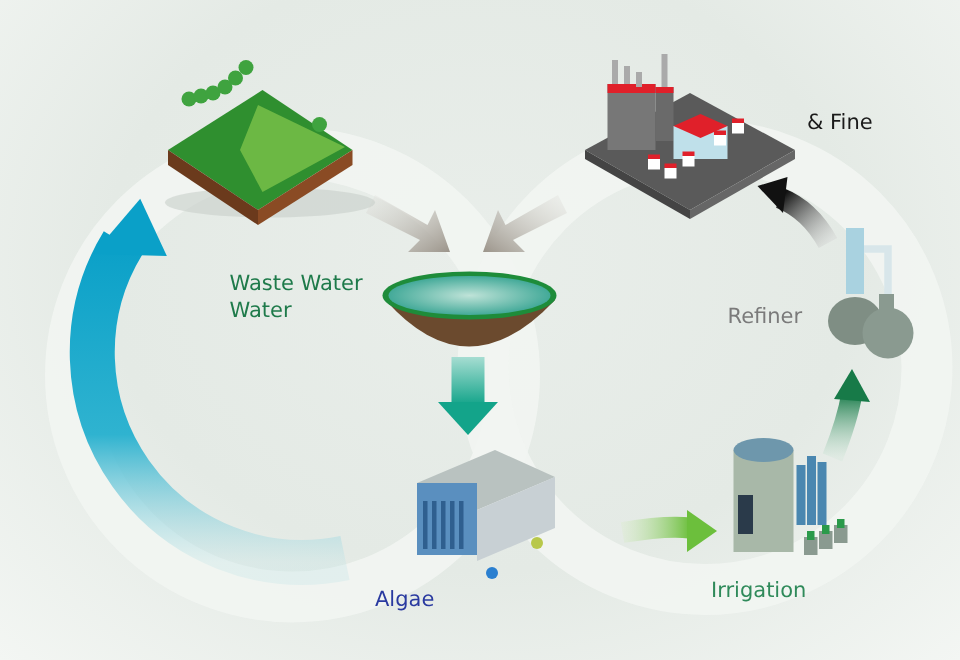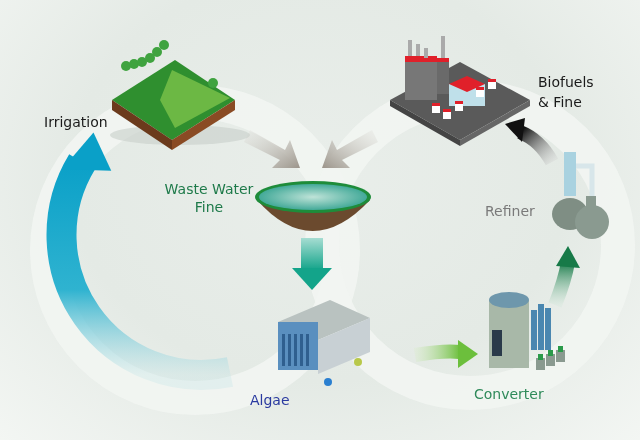--- a/index.html
+++ b/index.html
@@ -1,21 +1,21 @@
 <!DOCTYPE html>
 <html><head>
 <meta charset="utf-8">
 <style>
   html, body { margin: 0; padding: 0; }
   body { width: 640px; height: 440px; overflow: hidden; background: #eef2ee; font-family: "DejaVu Sans", "Liberation Sans", sans-serif; }
   #stage { position: relative; width: 640px; height: 440px; background: radial-gradient(ellipse at 50% 40%, #e9eeea 0%, #e4eae5 55%, #f3f6f3 100%); }
   svg.bg { position: absolute; left: 0; top: 0; }
   .label { position: absolute; font-size: 14px; line-height: 18px; white-space: nowrap; }
   .lbl-irrigation { left: 44px; top: 113px; color: #1a1a1a; }
-  .lbl-waste { left: 153px; top: 180px; color: #1e7a4a; text-align: center; width: 112px; }
+  .lbl-waste { left: 153px; top: 180px; color: #1e7a4a; text-align: left; width: 112px; }
   .lbl-biofuels { left: 538px; top: 72px; color: #1a1a1a; line-height: 20px; }
   .lbl-refiner { left: 485px; top: 202px; color: #7a7a7a; }
   .lbl-algae { left: 250px; top: 390px; color: #2a3aa0; line-height: 20px; }
   .lbl-converter { left: 474px; top: 385px; color: #2f8a5a; }
 </style>
 </head>
 <body>
 
 <div id="stage">
   <svg class="bg" width="640" height="440" viewBox="0 0 640 440">
@@ -185,38 +185,34 @@
         <rect x="556" y="350" width="9" height="12"></rect>
       </g>
       <g fill="#2a9a4a">
         <rect x="538" y="354" width="5" height="6"></rect>
           <rect x="548" y="350" width="5" height="6"></rect>
         <rect x="558" y="346" width="5" height="6"></rect>
       </g>
     </g>
   </svg>
 
-  <div class="label lbl-irrigation">
-    <span>Irrigation</span>
-  </div>
 
   <div class="label lbl-waste">
     <div>Waste Water</div>
-    <div>Fine</div>
+    <div>Water</div>
   </div>
 
   <div class="label lbl-biofuels">
-    <div>Biofuels</div>
     <div>&amp; Fine</div>
   </div>
 
   <div class="label lbl-refiner">
     <span>Refiner</span>
   </div>
 
   <div class="label lbl-algae">
     <div>Algae</div>
   </div>
 
   <div class="label lbl-converter">
-    <span>Converter</span>
+    <span>Irrigation</span>
   </div>
 </div>
 
 </body></html>

